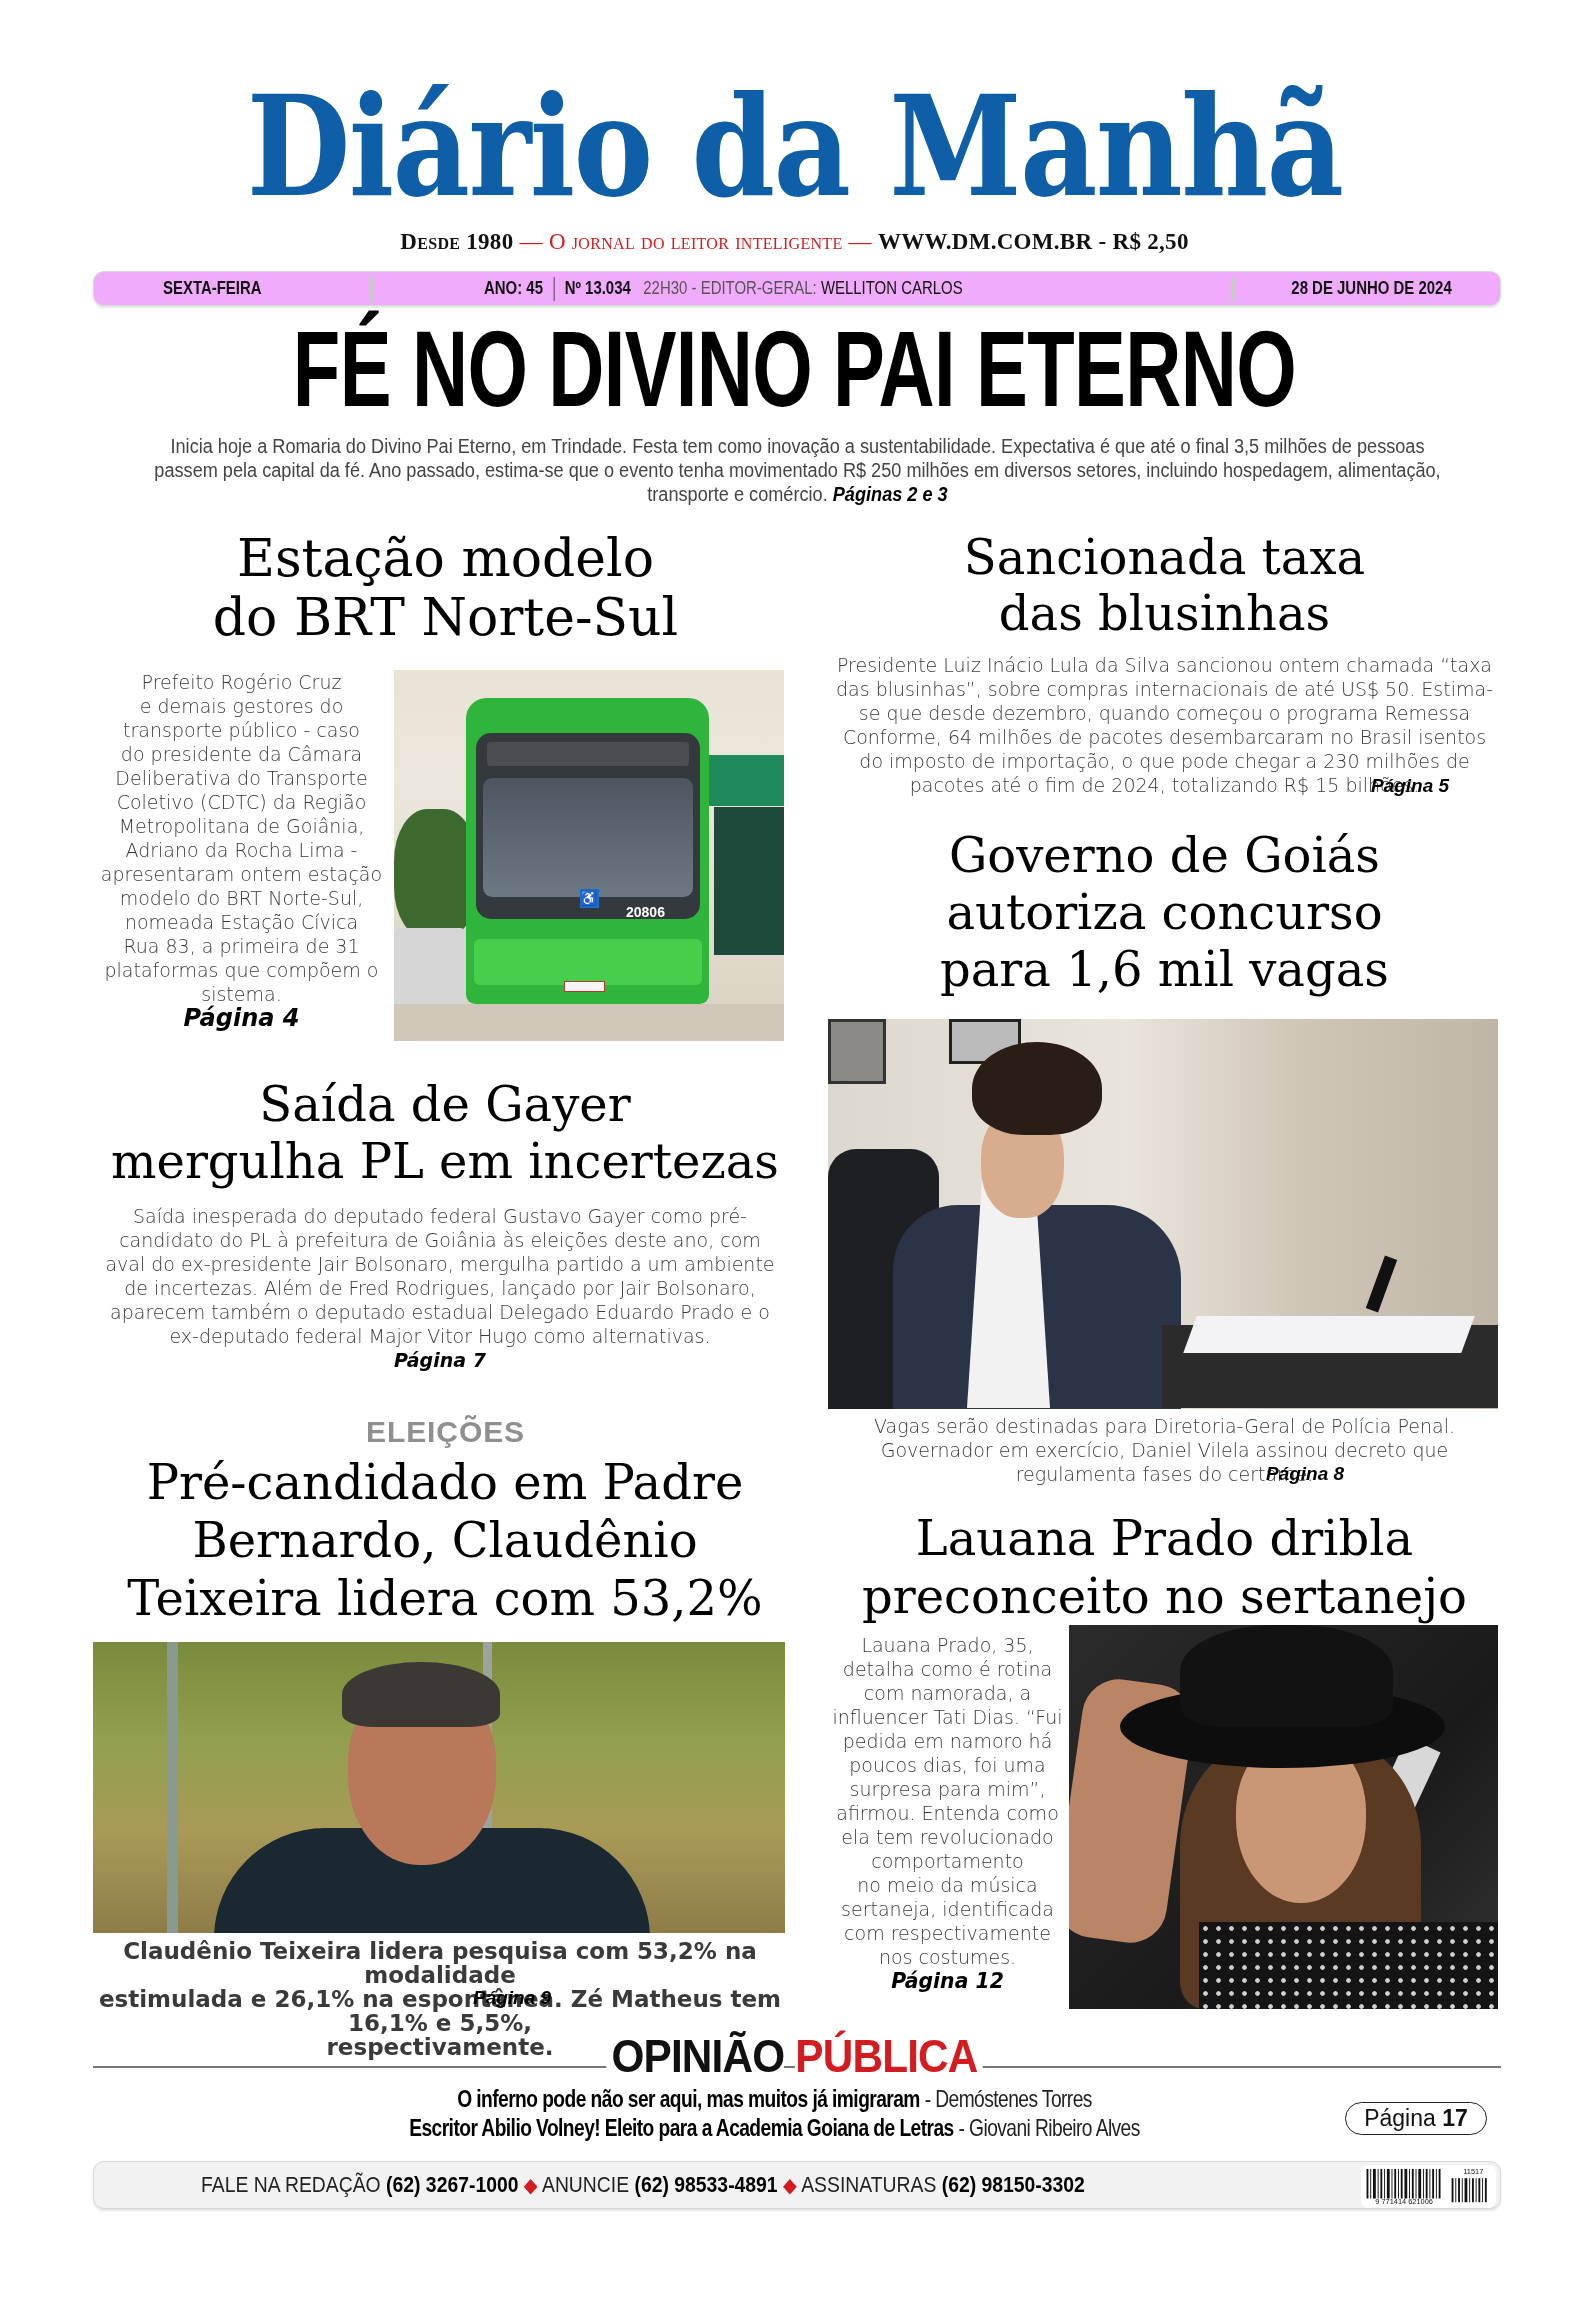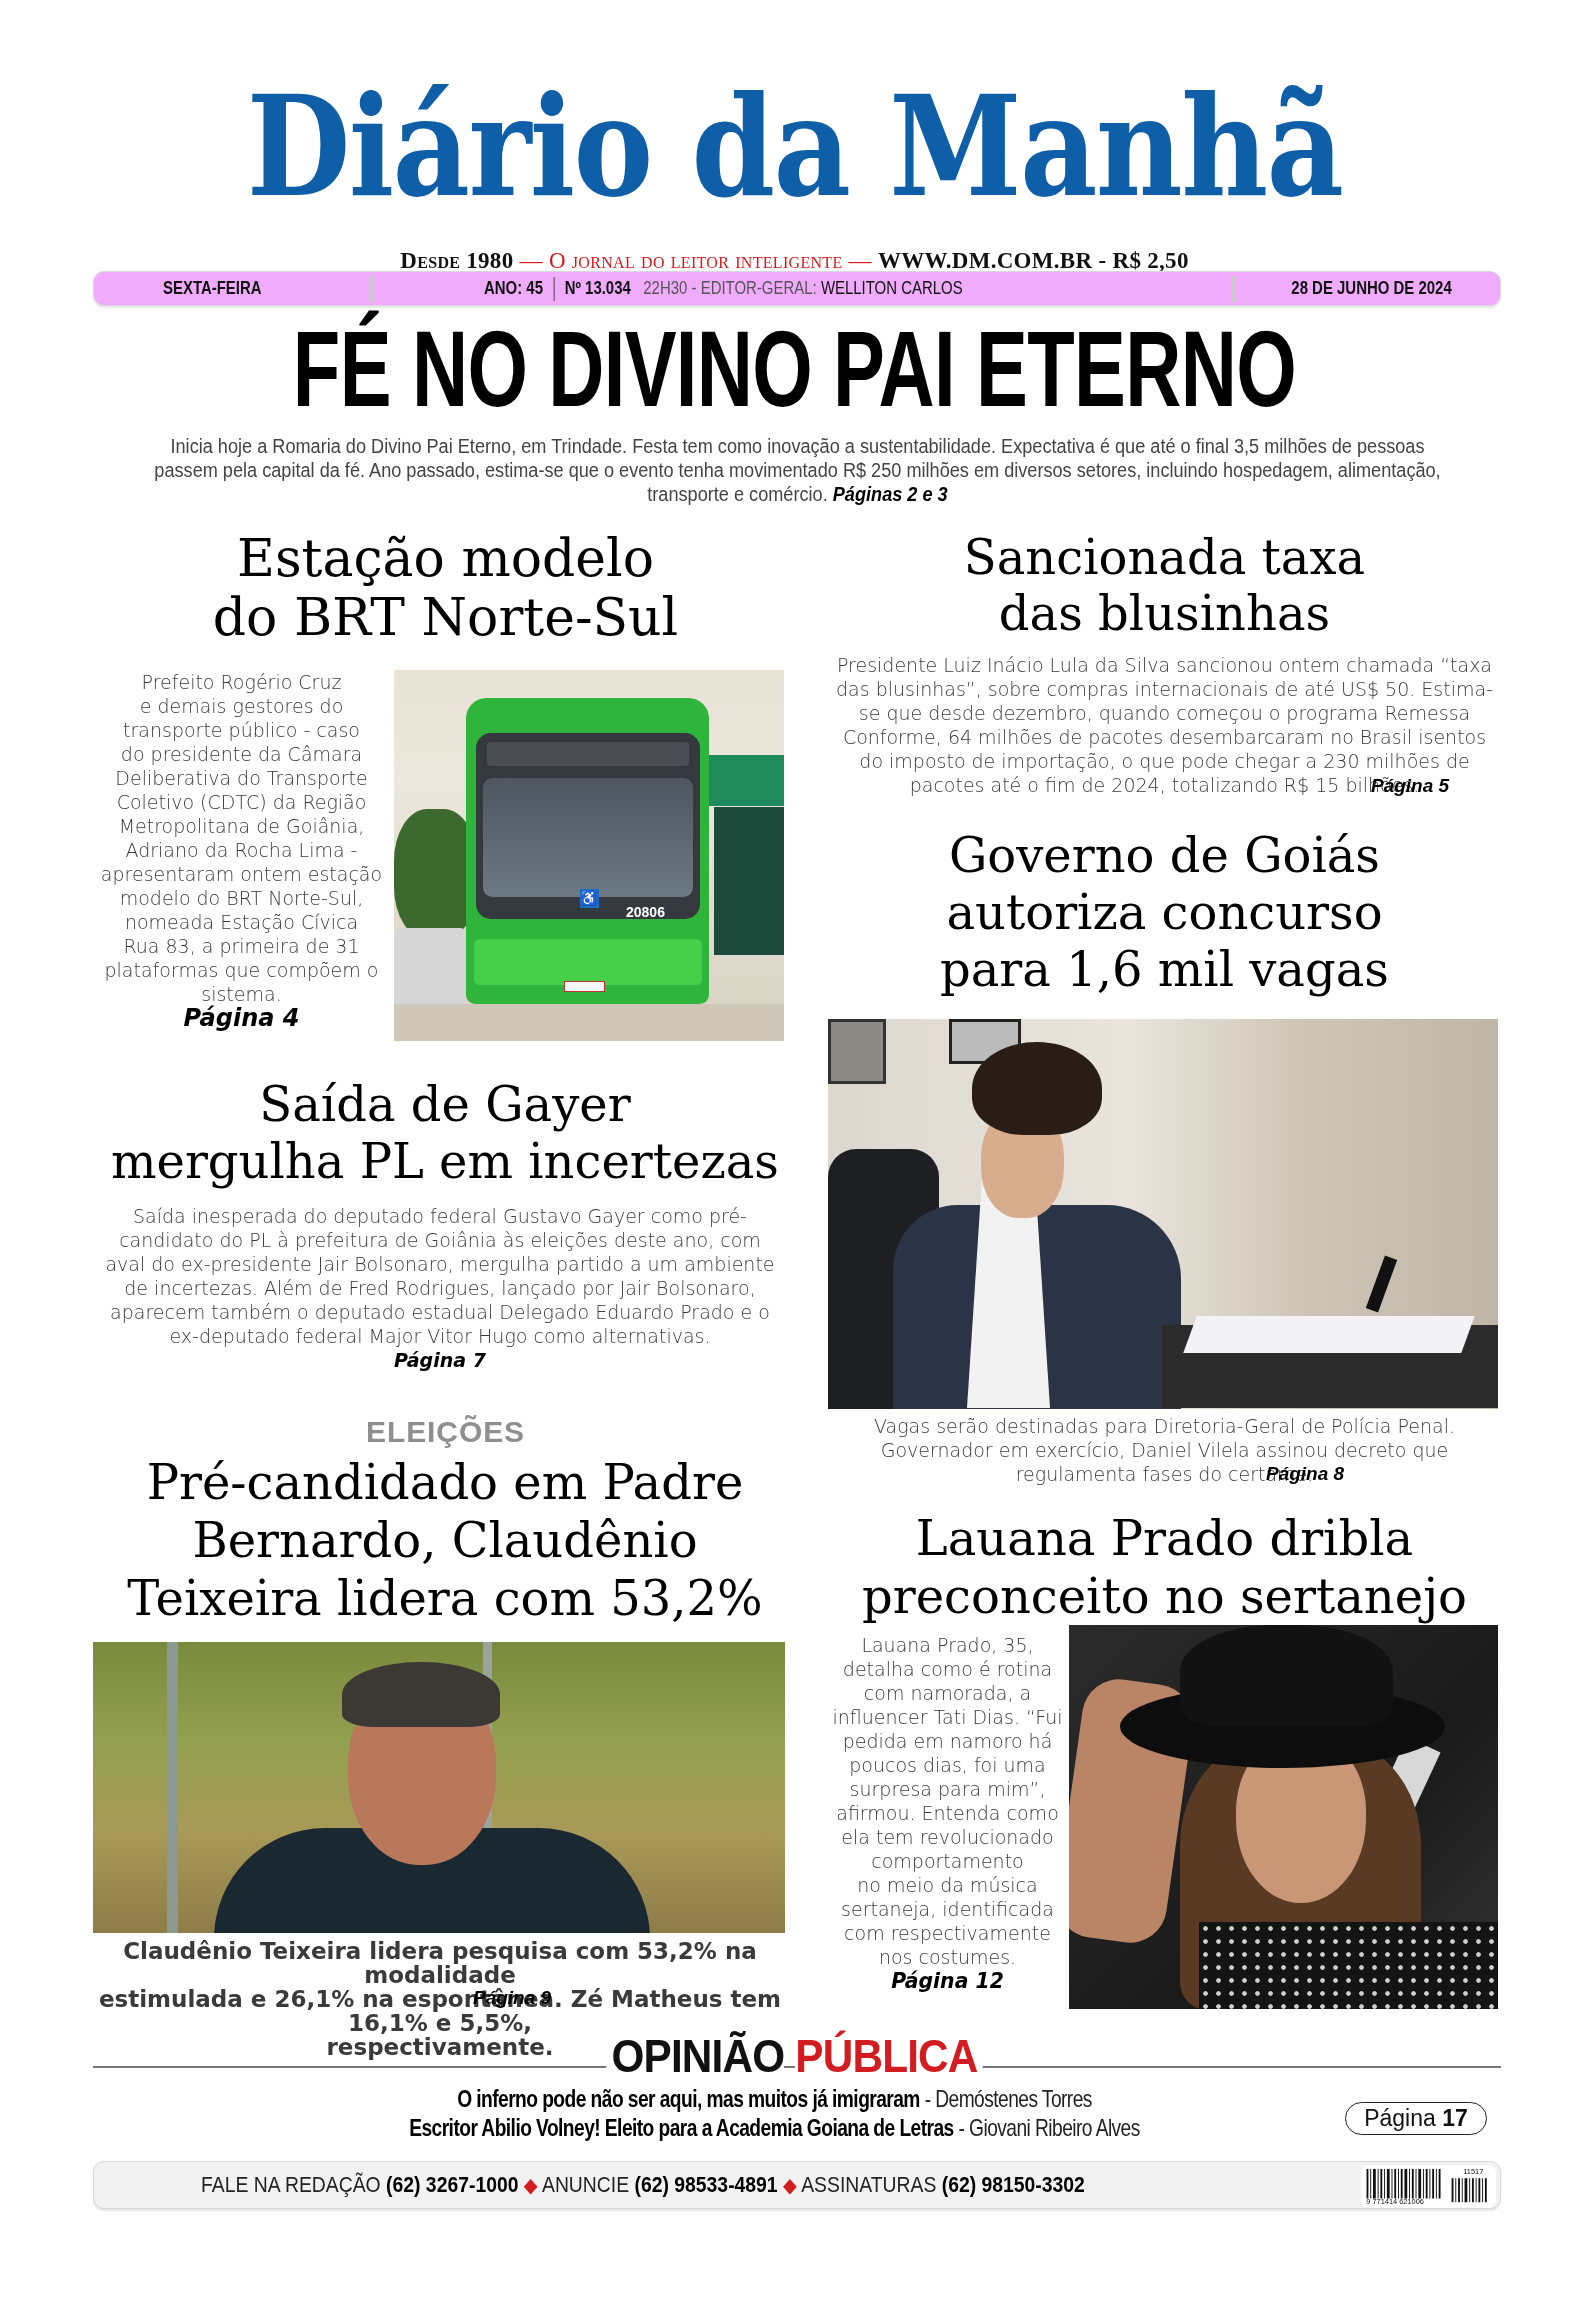--- a/index.html
+++ b/index.html
@@ -10,21 +10,21 @@
   
   .masthead-title {
     left: 0; width: 1589px; top: 72px; text-align: center;
     font-family: "DejaVu Serif", serif; font-weight: bold;
     font-size: 139px; line-height: 148px; color: #0e5fa8;
     letter-spacing: -1.9px; transform: scaleX(0.86) scaleY(1.0); transform-origin: center top;
   }
   .tagline {
     left: 0; width: 1589px; top: 228px; text-align: center;
     font-family: "Liberation Serif", serif; font-size: 23px; line-height: 28px; color: #111;
-    font-weight: bold; letter-spacing: 0.3px; margin-top: 19px;
+    font-weight: bold; letter-spacing: 0.3px;
   }
   .tagline .sc { font-variant: small-caps; }
   .tagline .red { color: #d7191c; font-variant: small-caps; font-weight: normal; }
   .infobar {
     left: 93px; top: 271px; width: 1408px; height: 35px;
     background: #f0abfc; border: 0.9px solid #d8d8d8; border-radius: 11px;
     box-shadow: 0 1.9px 1.9px rgba(0,0,0,0.10);
     font-family: "Liberation Sans", sans-serif; font-size: 17.6px; line-height: 33px;
   }
   .infobar .day { position: absolute; left: 69px; font-weight: bold; transform: scaleX(0.85); transform-origin: left; }
@@ -315,17 +315,17 @@
           <rect x="109" y="14" width="1" height="26"></rect>
         <rect x="112" y="14" width="3" height="26"></rect>
           <rect x="117" y="14" width="1" height="26"></rect>
           <rect x="120" y="14" width="2" height="26"></rect>
           <rect x="124" y="14" width="1" height="26"></rect>
         <rect x="127" y="14" width="2" height="26"></rect>
           <rect x="131" y="14" width="1" height="26"></rect>
           <rect x="134" y="14" width="2" height="26"></rect>
       </g>
     </svg>
-    <span class="abs" style="left:5px;top:33px;font-size:7.4px;line-height:8.3px;white-space:nowrap;">9 771414 621006</span>
+    <span class="abs" style="left:14px;top:33px;font-size:7.4px;line-height:8.3px;white-space:nowrap;">9 771414 621006</span>
     <span class="abs" style="left:102px;top:2.8px;font-size:7.4px;line-height:8.3px;">11517</span>
   </div>
 </div>
 
 
 </body></html>

